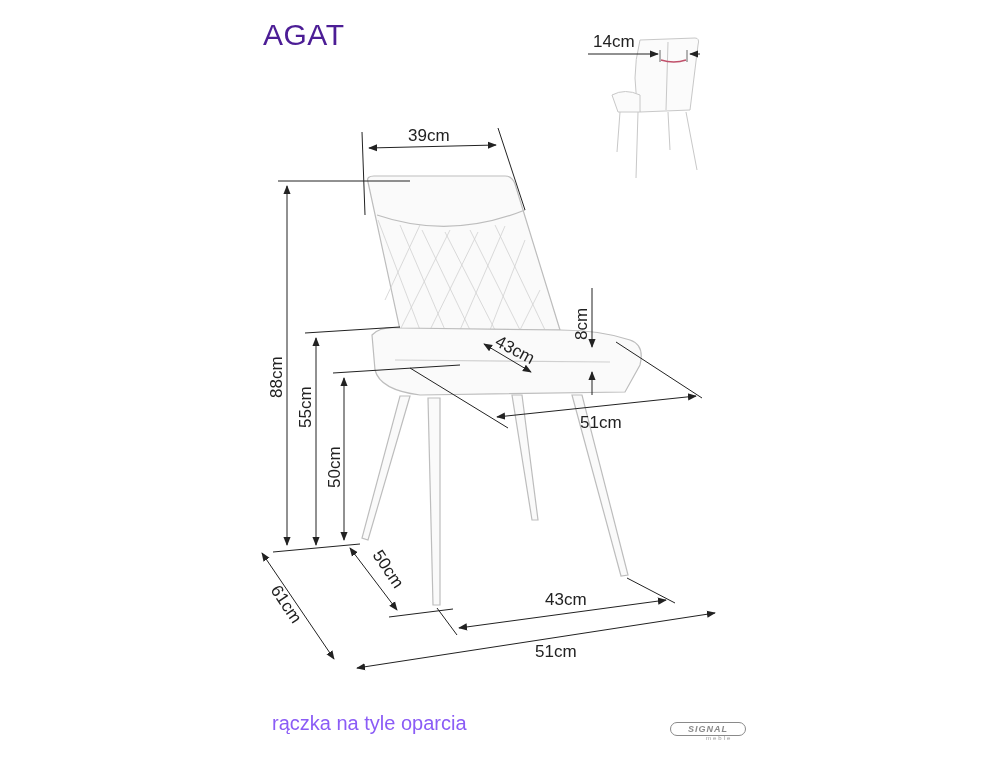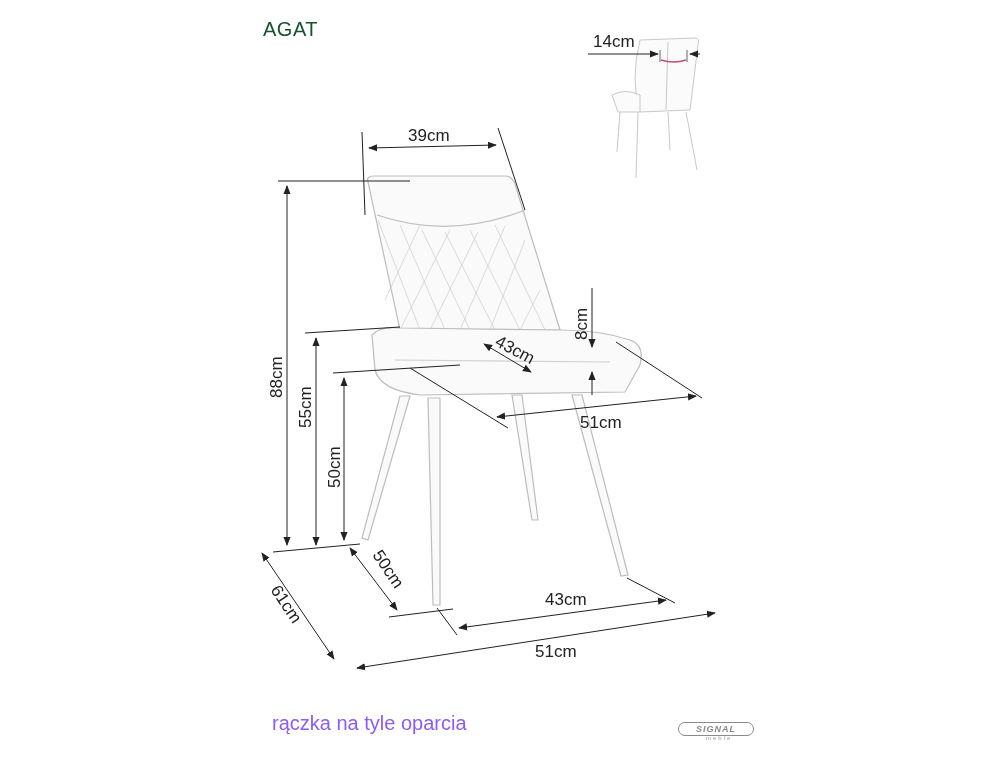--- a/index.html
+++ b/index.html
@@ -1,21 +1,21 @@
 <!DOCTYPE html>
 <html><head>
 <meta charset="utf-8">
 <style>
   html, body { margin:0; padding:0; background:#ffffff; }
   body { width:1000px; height:765px; position:relative; overflow:hidden;
          font-family:"Liberation Sans", sans-serif; color:#222; }
-  .title { position:absolute; left:263px; top:18px; font-size:20px; color:#14532d; letter-spacing:0.5px;text-align:right; }
+  .title { position:absolute; left:263px; top:18px; font-size:30px; color:#4c1d95; letter-spacing:0.5px;text-align:right; }
   .caption { position:absolute; left:272px; top:712px; font-size:20px; color:#8b5cf6; }
   .logo { position:absolute; left:666px; top:722px; width:76px; height:22px; }
-  .logo-pill { position:absolute; left:12px; top:0; width:74px; height:12px; border:1px solid #8a8a8a;
+  .logo-pill { position:absolute; left:4px; top:0; width:74px; height:12px; border:1px solid #8a8a8a;
                border-radius:7px; font-size:9px; font-weight:bold; font-style:italic; color:#8a8a8a;
                text-align:center; line-height:12px; letter-spacing:1px; }
   .logo-sub { position:absolute; left:40px; top:13px; font-size:6px; color:#999; letter-spacing:2px; }
   svg.diagram { position:absolute; left:0; top:0; }
   .dim { font-family:"Liberation Sans", sans-serif; font-size:17px; fill:#222; }
 </style>
 </head>
 <body>
 
 <div class="title">AGAT</div>

